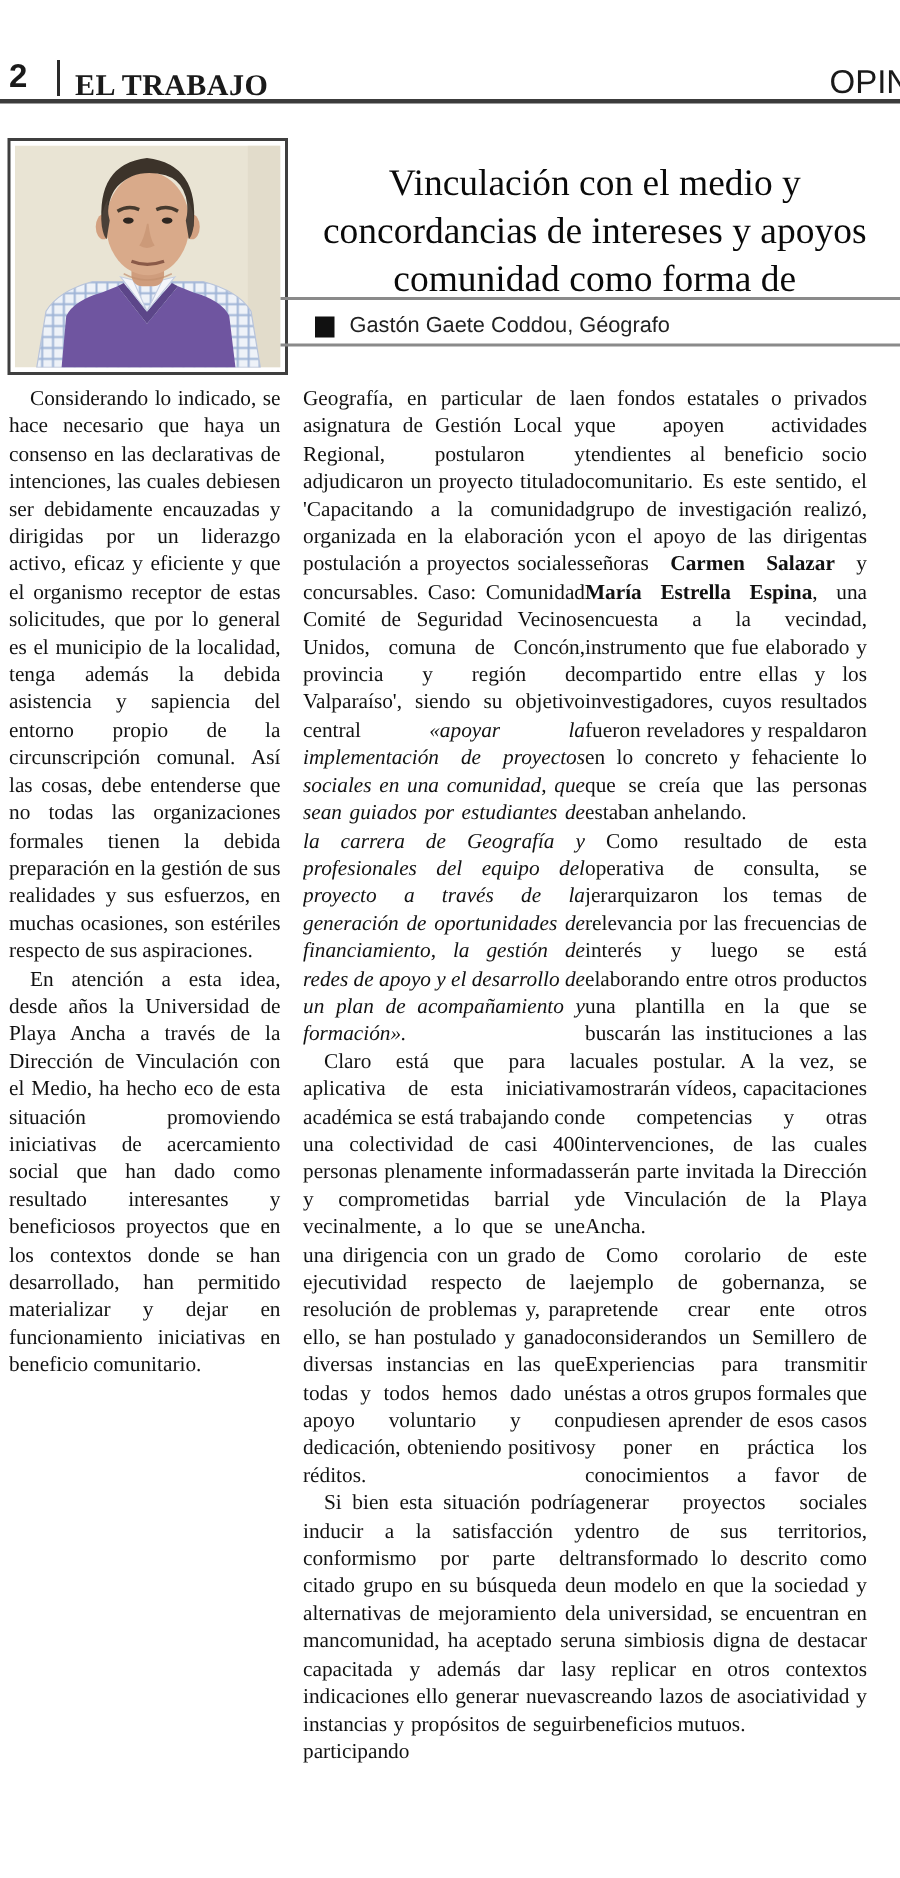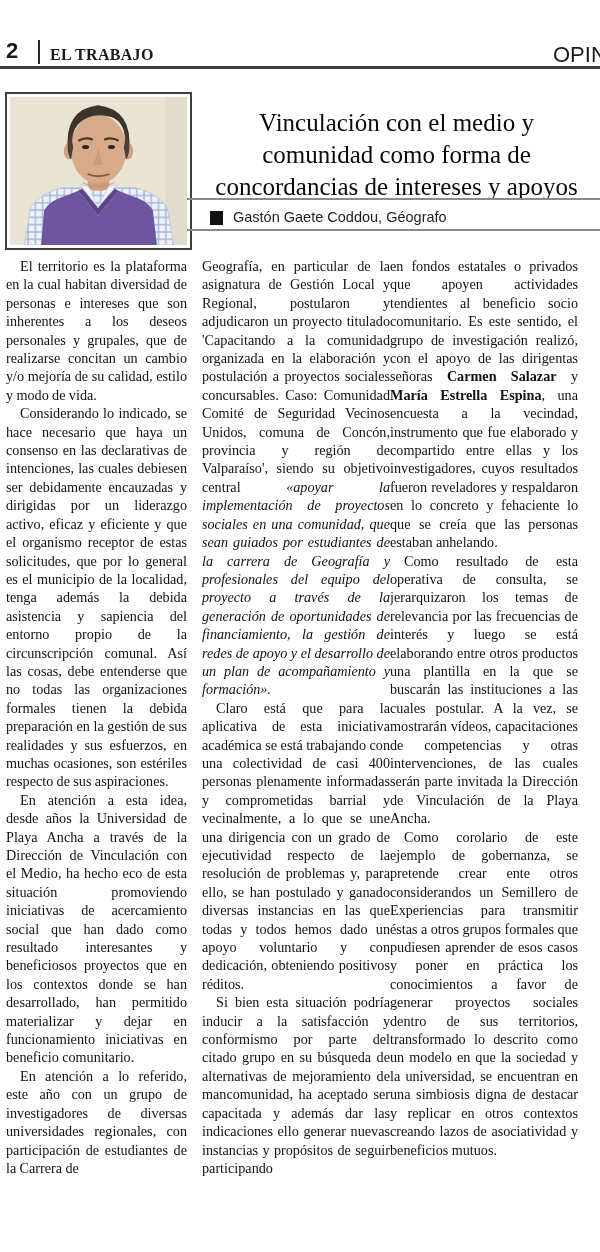--- a/index.html
+++ b/index.html
@@ -16,21 +16,21 @@
     position:absolute;left:6px;top:40px;
     font-family:"Liberation Sans", sans-serif;
     font-size:22px;font-weight:bold;color:#1a1a1a;line-height:22px;
   }
   .hdr-divider{
     position:absolute;left:38px;top:40px;width:2px;height:24px;background:#2a2a2a;
   }
   .hdr-masthead{
     position:absolute;left:50px;top:46px;
     font-family:"Liberation Serif", serif;
-    font-size:16px;font-weight:bold;letter-spacing:.3px;color:#1a1a1a;
+    font-size:20px;font-weight:bold;letter-spacing:.3px;color:#1a1a1a;
   }
   .hdr-section{
     position:absolute;left:553px;top:42px;
     font-family:"Liberation Sans", sans-serif;
     font-size:22px;color:#1a1a1a;white-space:nowrap;
   }
   .hdr-rule{
     position:absolute;left:0;top:66px;width:600px;height:3px;background:#3c3c3c;
   }
   
@@ -123,35 +123,33 @@
     <path d="M85,50 Q83,60 80,64 Q85,67 90,64 Q87,60 86,50" fill="#cc9a79"></path>
 
     <path d="M75,74 Q85,78 96,74" stroke="#8a5a48" stroke-width="2" fill="none"></path>
 
     <path d="M70,82 Q85,90 101,82" stroke="#c2906f" stroke-width="1" fill="none" opacity="0.7"></path>
   </svg>
 </div>
 
 <h1 class="title">
   <div>Vinculación con el medio y</div>
+  <div>concordancias de intereses y apoyos</div>
   <div>comunidad como forma de</div>
-  <div>concordancias de intereses y apoyos</div>
 </h1>
 <div class="byline-rule-top"></div>
 <div class="byline-row">
   <span class="byline-square"></span>
   <span class="byline-text">Gastón Gaete Coddou, Géografo</span>
 </div>
 <div class="byline-rule-bottom"></div>
 
 <div class="col col-1">
-    <p class="ind"><span>El territorio es la plataforma en la cual habitan diversidad de personas e intereses que son inherentes a los deseos personales y grupales, que de realizarse concitan un cambio y/o mejoría de su calidad, estilo y modo de vida.</span></p>
     <p class="ind"><span>Considerando lo indicado, se hace necesario que haya un consenso en las declarativas de intenciones, las cuales debiesen ser debidamente encauzadas y dirigidas por un liderazgo activo, eficaz y eficiente y que el organismo receptor de estas solicitudes, que por lo general es el municipio de la localidad, tenga además la debida asistencia y sapiencia del entorno propio de la circunscripción comunal. Así las cosas, debe entenderse que no todas las organizaciones formales tienen la debida preparación en la gestión de sus realidades y sus esfuerzos, en muchas ocasiones, son estériles respecto de sus aspiraciones.</span></p>
     <p class="ind"><span>En atención a esta idea, desde años la Universidad de Playa Ancha a través de la Dirección de Vinculación con el Medio, ha hecho eco de esta situación promoviendo iniciativas de acercamiento social que han dado como resultado interesantes y beneficiosos proyectos que en los contextos donde se han desarrollado, han permitido materializar y dejar en funcionamiento iniciativas en beneficio comunitario.</span></p>
-    <p class="ind"><span>En atención a lo referido, este año con un grupo de investigadores de diversas universidades regionales, con participación de estudiantes de la Carrera de</span></p>
   </div>
 <div class="col col-2">
     <p><span>Geografía, en particular de la asignatura de Gestión Local y Regional, postularon y adjudicaron un proyecto titulado 'Capacitando a la comunidad organizada en la elaboración y postulación a proyectos sociales concursables. Caso: Comunidad Comité de Seguridad Vecinos Unidos, comuna de Concón, provincia y región de Valparaíso', siendo su objetivo central </span><span class="it">«apoyar la implementación de proyectos sociales en una comunidad, que sean guiados por estudiantes de la carrera de Geografía y profesionales del equipo del proyecto a través de la generación de oportunidades de financiamiento, la gestión de redes de apoyo y el desarrollo de un plan de acompañamiento y formación».</span></p>
     <p class="ind"><span>Claro está que para la aplicativa de esta iniciativa académica se está trabajando con una colectividad de casi 400 personas plenamente informadas y comprometidas barrial y vecinalmente, a lo que se une una dirigencia con un grado de ejecutividad respecto de la resolución de problemas y, para ello, se han postulado y ganado diversas instancias en las que todas y todos hemos dado un apoyo voluntario y con dedicación, obteniendo positivos réditos.</span></p>
     <p class="ind"><span>Si bien esta situación podría inducir a la satisfacción y conformismo por parte del citado grupo en su búsqueda de alternativas de mejoramiento de mancomunidad, ha aceptado ser capacitada y además dar las indicaciones ello generar nuevas instancias y propósitos de seguir participando</span></p>
   </div>
 <div class="col col-3">
     <p><span>en fondos estatales o privados que apoyen actividades tendientes al beneficio socio comunitario. Es este sentido, el grupo de investigación realizó, con el apoyo de las dirigentas señoras </span><span class="bd">Carmen Salazar</span><span> y </span><span class="bd">María Estrella Espina</span><span>, una encuesta a la vecindad, instrumento que fue elaborado y compartido entre ellas y los investigadores, cuyos resultados fueron reveladores y respaldaron en lo concreto y fehaciente lo que se creía que las personas estaban anhelando.</span></p>
     <p class="ind"><span>Como resultado de esta operativa de consulta, se jerarquizaron los temas de relevancia por las frecuencias de interés y luego se está elaborando entre otros productos una plantilla en la que se buscarán las instituciones a las cuales postular. A la vez, se mostrarán vídeos, capacitaciones de competencias y otras intervenciones, de las cuales serán parte invitada la Dirección de Vinculación de la Playa Ancha.</span></p>
     <p class="ind"><span>Como corolario de este ejemplo de gobernanza, se pretende crear ente otros considerandos un Semillero de Experiencias para transmitir éstas a otros grupos formales que pudiesen aprender de esos casos y poner en práctica los conocimientos a favor de generar proyectos sociales dentro de sus territorios, transformado lo descrito como un modelo en que la sociedad y la universidad, se encuentran en una simbiosis digna de destacar y replicar en otros contextos creando lazos de asociatividad y beneficios mutuos.</span></p>

